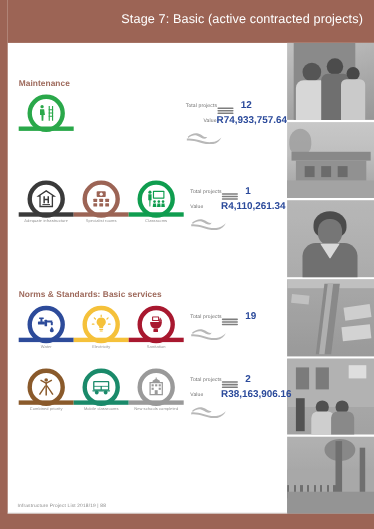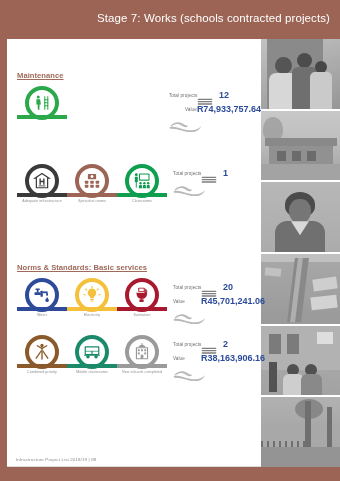--- a/index.html
+++ b/index.html
@@ -131,21 +131,20 @@
   
   .content { position:absolute; left:7px; top:39px; width:254px; }
 
   .section { position:relative; }
   .sec-title {
     font-size: 7.6px;
     font-weight: bold;
     color: #9e6a5c;
     letter-spacing: .05px;
     white-space: nowrap;
-    text-decoration: underline;
   }
 
   .sec-body { position:relative; display:flex; align-items:flex-start; }
 
   .icons-wrap { position:relative; width:152px; }
   .icons-row { display:flex; }
   .icon-cell { width:50px; position:relative; }
 
   .badge {
     position: relative;
@@ -200,21 +199,21 @@
   .hand-icon { width:34px; height:13px; display:block; margin-top:1px; margin-left:0; }
 </style>
 </head>
 <body>
 
 <div class="page">
 
   <div class="spine"></div>
 
   <div class="header-bar"></div>
-  <div class="header-title">Stage 7: Works (schools contracted projects)</div>
+  <div class="header-title">Stage 7: Basic (active contracted projects)</div>
 
   <div class="photo-col">
     <div class="photo p1">
       <div class="door"></div>
         <div class="h1"></div>
         <div class="b1"></div>
       <div class="h2"></div>
         <div class="b2"></div>
         <div class="h3"></div>
         <div class="b3"></div>
@@ -387,20 +386,24 @@
             </div>
           </div>
           <div class="stats">
             <div class="stat-row">
               <span class="stat-label">Total projects</span>
               <span class="bars-icon"><svg viewBox="0 0 24 11" fill="none" stroke="#7e7e7e" stroke-width="2.1" stroke-linecap="round">
                   <path d="M2 2h20M2 5.5h20M2 9h20"></path>
                 </svg></span>
               <span class="stat-val">1</span>
             </div>
+            <div class="stat-row value-row">
+              <span class="stat-label">Value</span>
+              <span class="stat-val small">R4,110,261.34</span>
+            </div>
             <span class="hand-icon"><svg viewBox="0 0 60 22" fill="#b8b8b8">
                 <path d="M3 9.5c5-4.5 11-6.5 16.5-5.2 3.2.8 5.6 2.6 8.2 4.1 2 1.2 4.3 1.9 6.6 1.4l-2.3 2.6c-2.6.7-5.3-.1-7.6-1.4-2.5-1.4-4.6-3-7.3-3.6-4.4-1-9.2.6-13.2 4.2z"></path>
                 <path d="M1.5 12.2c6.5-.5 13 .8 19.3 2.6 6.8 1.9 13.6 3.9 20.6 3.2 6.2-.6 11.5-3.3 15.6-7.6-2.6 5.9-8 10-14.8 11-7.3 1-14.4-1.2-21.3-3.3-6.3-1.9-12.6-3.4-19.4-2.6z"></path>
               </svg></span>
           </div>
         </div>
       </div>
       <div class="section" style="position: absolute; top: 204px; left: 10px; width: 244px; margin-top: 20px;">
         <div class="sec-title" style="color: rgb(158, 106, 92);">Norms &amp; Standards:  Basic services</div>
         <div class="sec-body" style="margin-top: 6px;">
@@ -469,25 +472,21 @@
                 <div class="cap">Sanitation</div>
               </div>
             </div>
           </div>
           <div class="stats">
             <div class="stat-row">
               <span class="stat-label">Total projects</span>
               <span class="bars-icon"><svg viewBox="0 0 24 11" fill="none" stroke="#7e7e7e" stroke-width="2.1" stroke-linecap="round">
                   <path d="M2 2h20M2 5.5h20M2 9h20"></path>
                 </svg></span>
-              <span class="stat-val">20</span>
-            </div>
-            <div class="stat-row value-row">
-              <span class="stat-label">Value</span>
-              <span class="stat-val small">R45,701,241.06</span>
+              <span class="stat-val">19</span>
             </div>
             <span class="hand-icon"><svg viewBox="0 0 60 22" fill="#b8b8b8">
                 <path d="M3 9.5c5-4.5 11-6.5 16.5-5.2 3.2.8 5.6 2.6 8.2 4.1 2 1.2 4.3 1.9 6.6 1.4l-2.3 2.6c-2.6.7-5.3-.1-7.6-1.4-2.5-1.4-4.6-3-7.3-3.6-4.4-1-9.2.6-13.2 4.2z"></path>
                 <path d="M1.5 12.2c6.5-.5 13 .8 19.3 2.6 6.8 1.9 13.6 3.9 20.6 3.2 6.2-.6 11.5-3.3 15.6-7.6-2.6 5.9-8 10-14.8 11-7.3 1-14.4-1.2-21.3-3.3-6.3-1.9-12.6-3.4-19.4-2.6z"></path>
               </svg></span>
           </div>
         </div>
       </div>
       <div class="section" style="position: absolute; top: 290px; left: 10px; width: 244px;">
         <div class="sec-body" style="margin-top: 6px;">

